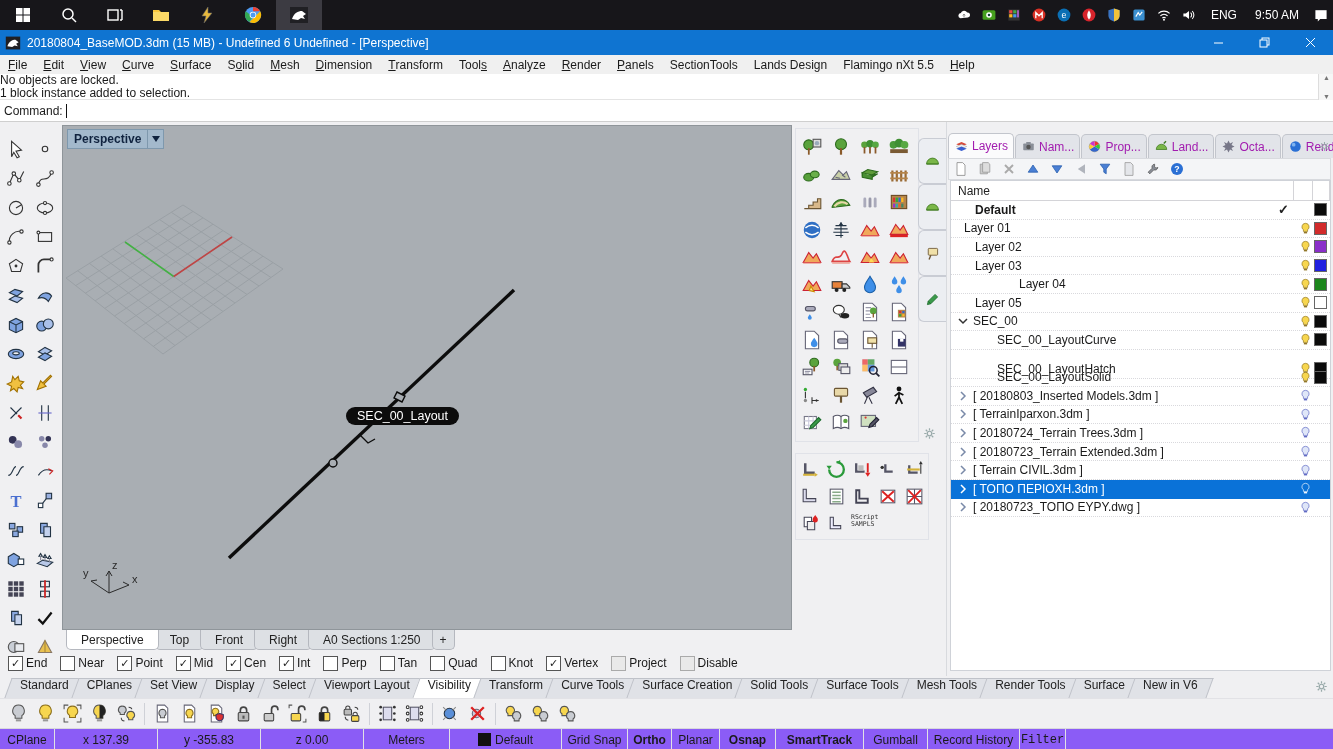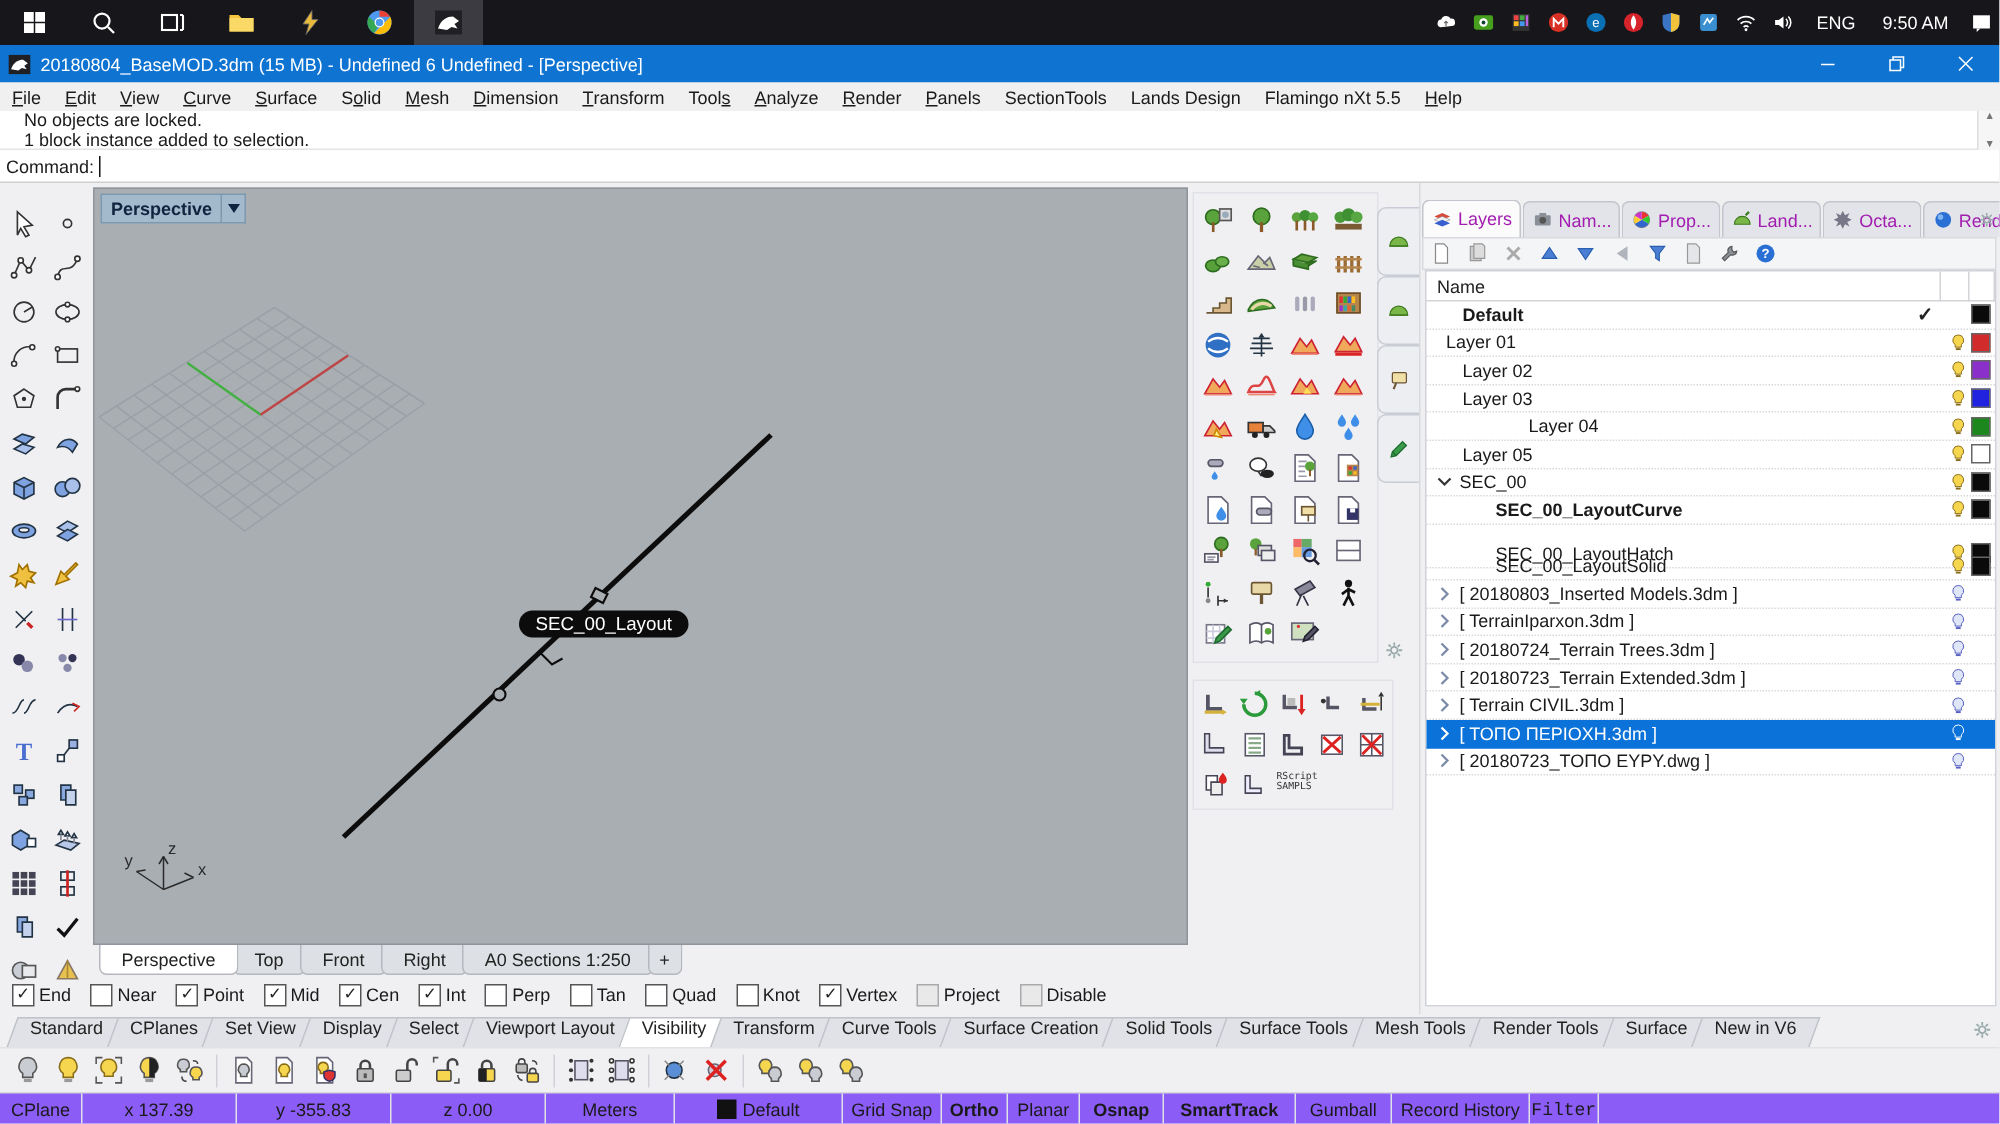--- a/index.html
+++ b/index.html
@@ -16,21 +16,21 @@
   .tray-txt{color:#fff;font-size:12px;padding:0 9px}
   
   #titlebar{left:0;top:30px;width:1333px;height:25px;background:#0f74d1;display:flex;align-items:center}
   #title-text{color:#fff;font-size:12px;margin-left:6px}
   .win-ctl{width:46px;height:25px;display:flex;align-items:center;justify-content:center;color:#fff}
   #win-ctls{margin-left:auto;display:flex}
   
   #menubar{left:0;top:55px;width:1333px;height:19px;background:#f0f0f0;display:flex;align-items:center;border-bottom:1px solid #e0e0e0}
   .menu-item{padding:0 8px;height:19px;display:flex;align-items:center;color:#1a1a1a}
   
-  #cmdhist{left:0;top:74px;width:1333px;height:26px;background:#fff;border-bottom:1px solid #e4e4e4;line-height:13px;padding-left:16px;box-sizing:border-box}
+  #cmdhist{left:0;top:74px;width:1333px;height:26px;background:#fff;border-bottom:1px solid #e4e4e4;line-height:13px;padding-left:0;box-sizing:border-box}
   #cmdscroll{left:1318px;top:74px;width:15px;height:26px;border-left:1px solid #ddd;background:#f6f6f6;display:flex;flex-direction:column;justify-content:space-between;align-items:center;font-size:7px;color:#777}
   #cmdline{left:0;top:100px;width:1333px;height:22px;background:#fff;border-bottom:1px solid #cfcfcf;display:flex;align-items:center;padding-left:4px;box-sizing:border-box}
   #cmdline b{font-weight:normal}
   .caret{display:inline-block;width:1px;height:14px;background:#111;margin-left:3px}
   
   #lefttb{left:0;top:122px;width:62px;height:554px;background:#f0f0f2}
   .ltb-ic{position:absolute;width:26px;height:26px;display:flex;align-items:center;justify-content:center}
   
   #viewport{left:62px;top:125px;width:730px;height:505px;background:#a9aeb3;border:1px solid #8f959a;box-sizing:border-box}
   #vp-label{position:absolute;left:4px;top:3px;display:flex}
@@ -1219,21 +1219,21 @@
         </span>
         <span class="nm" style="padding-left: 22px;">SEC_00</span>
         <span class="bulbpos">
           <svg viewBox="0 0 20 20" width="13" height="13">
             <path d="M10 2a5.5 5.5 0 0 1 3.2 10v2.5H6.8V12A5.5 5.5 0 0 1 10 2z" fill="#f7d64f" stroke="#8a6d1a"></path>
             <rect x="7.5" y="15.5" width="5" height="2" fill="#8a6d1a"></rect>
           </svg>
         </span>
         <span class="swatch" style="background: rgb(10, 10, 10);"></span>
       </div>
-      <div class="lrow" style="top: 130.2px; font-weight: bold;">
+      <div class="lrow" style="top: 130.2px;">
         <span class="nm" style="padding-left: 46px;">SEC_00_LayoutCurve</span>
         <span class="bulbpos">
           <svg viewBox="0 0 20 20" width="13" height="13">
             <path d="M10 2a5.5 5.5 0 0 1 3.2 10v2.5H6.8V12A5.5 5.5 0 0 1 10 2z" fill="#f7d64f" stroke="#8a6d1a"></path>
             <rect x="7.5" y="15.5" width="5" height="2" fill="#8a6d1a"></rect>
           </svg>
         </span>
         <span class="swatch" style="background: rgb(10, 10, 10);"></span>
       </div>
       <div class="lrow" style="top: 159px; align-items: center;">

